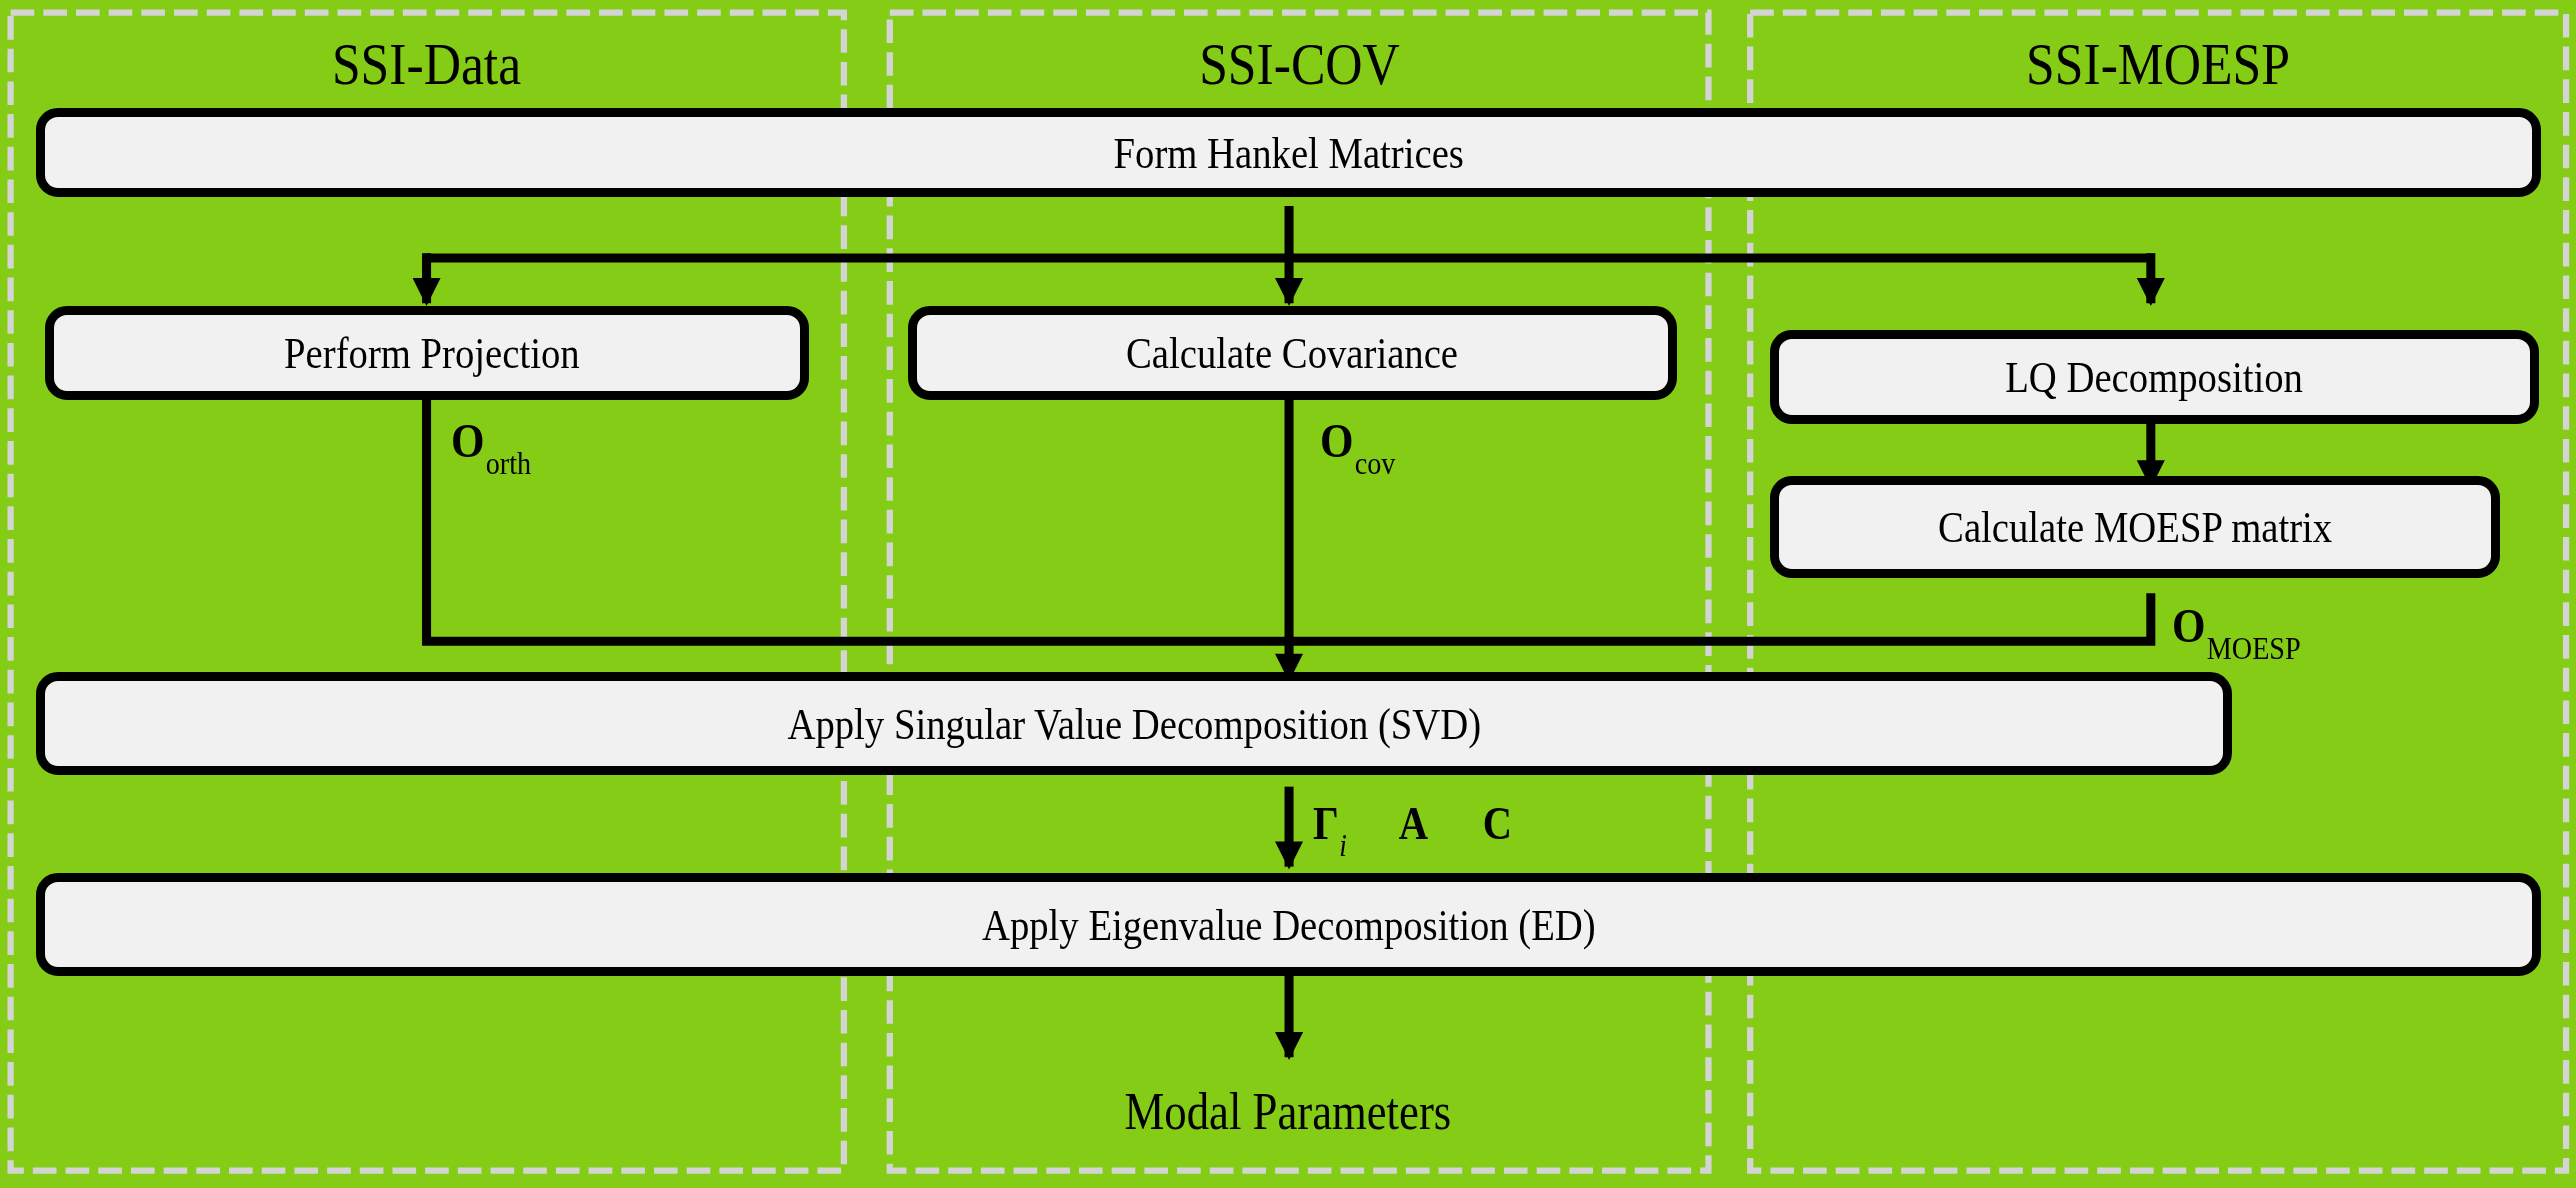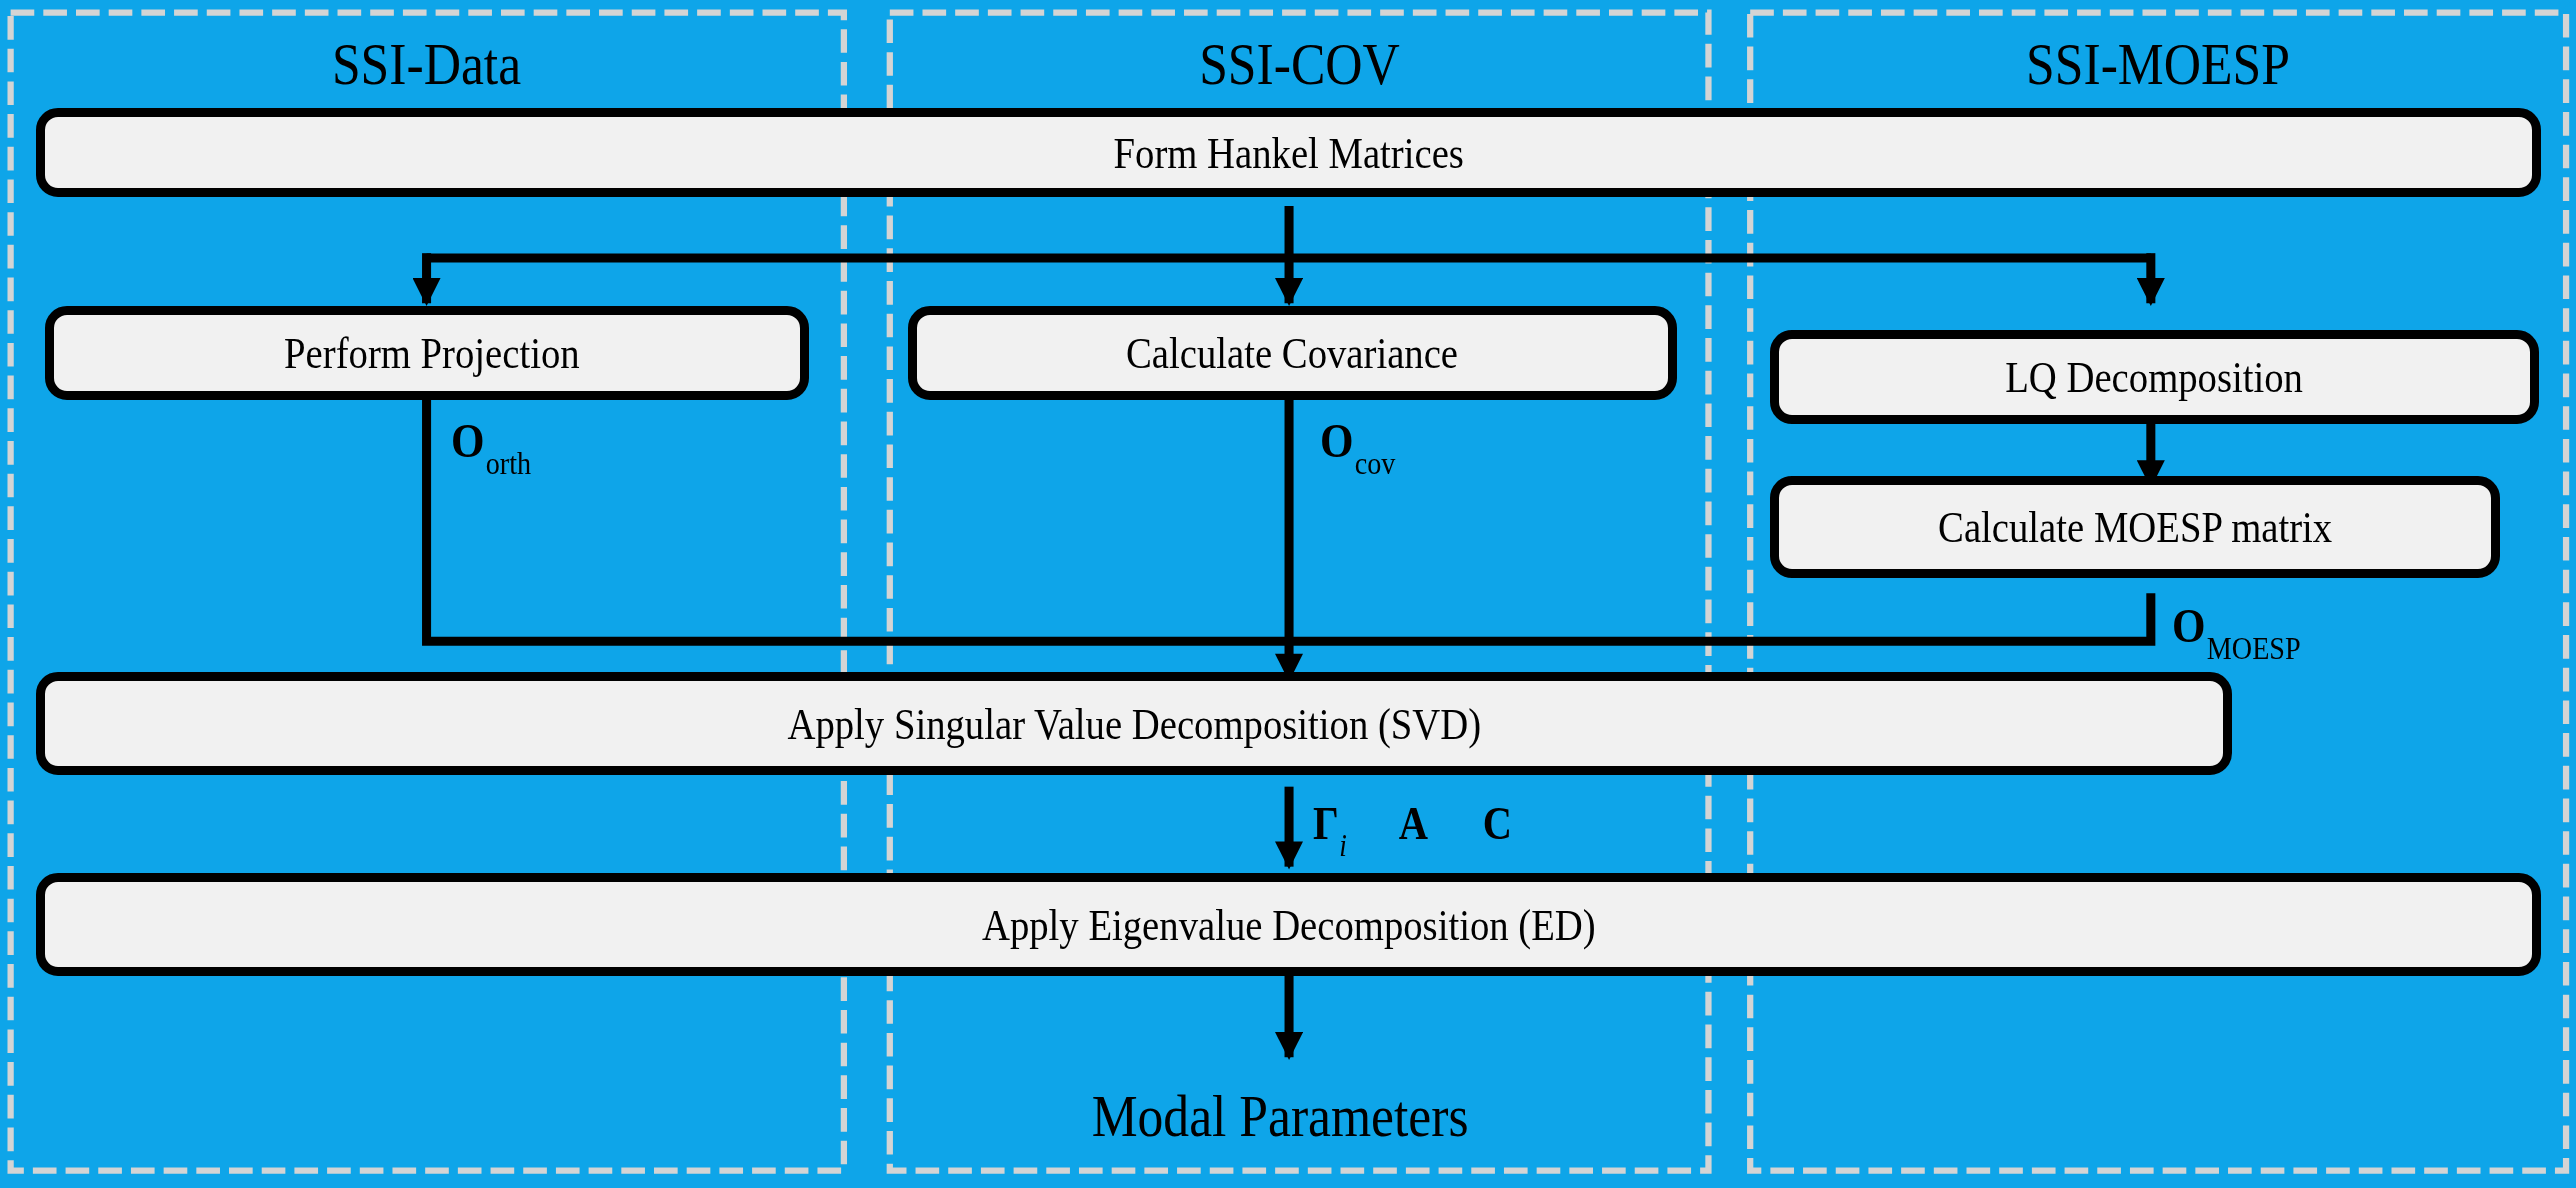--- a/index.html
+++ b/index.html
@@ -4,21 +4,21 @@
 <style>
   html, body {
     margin: 0;
     padding: 0;
     background: #ffffff;
   }
   .stage {
     position: relative;
     width: 2576px;
     height: 1188px;
-    background: #0ea5e9;
+    background: #84cc16;
     font-family: "Liberation Serif", serif;
     color: #000000;
     overflow: hidden;
   }
   svg.layer {
     position: absolute;
     left: 0; top: 0;
     width: 2576px; height: 1188px;
   }
   .col-title {
@@ -75,25 +75,25 @@
   .mathrow .sub {
     font-size: 31px;
     font-weight: normal;
     font-style: italic;
     position: relative;
     top: 16.7px;
     margin-left: 0.7px;
   }
   .end-label {
     position: absolute;
-    left: 28px;
+    left: 35px;
     width: 2505px;
     top: 1082px;
     text-align: center;
-    font-size: 60px;
+    font-size: 52px;
   }
   .end-label .lbl {
     display: inline-block;
     transform: scaleX(0.86);
     white-space: nowrap;
   }
 </style>
 </head>
 <body>
 

